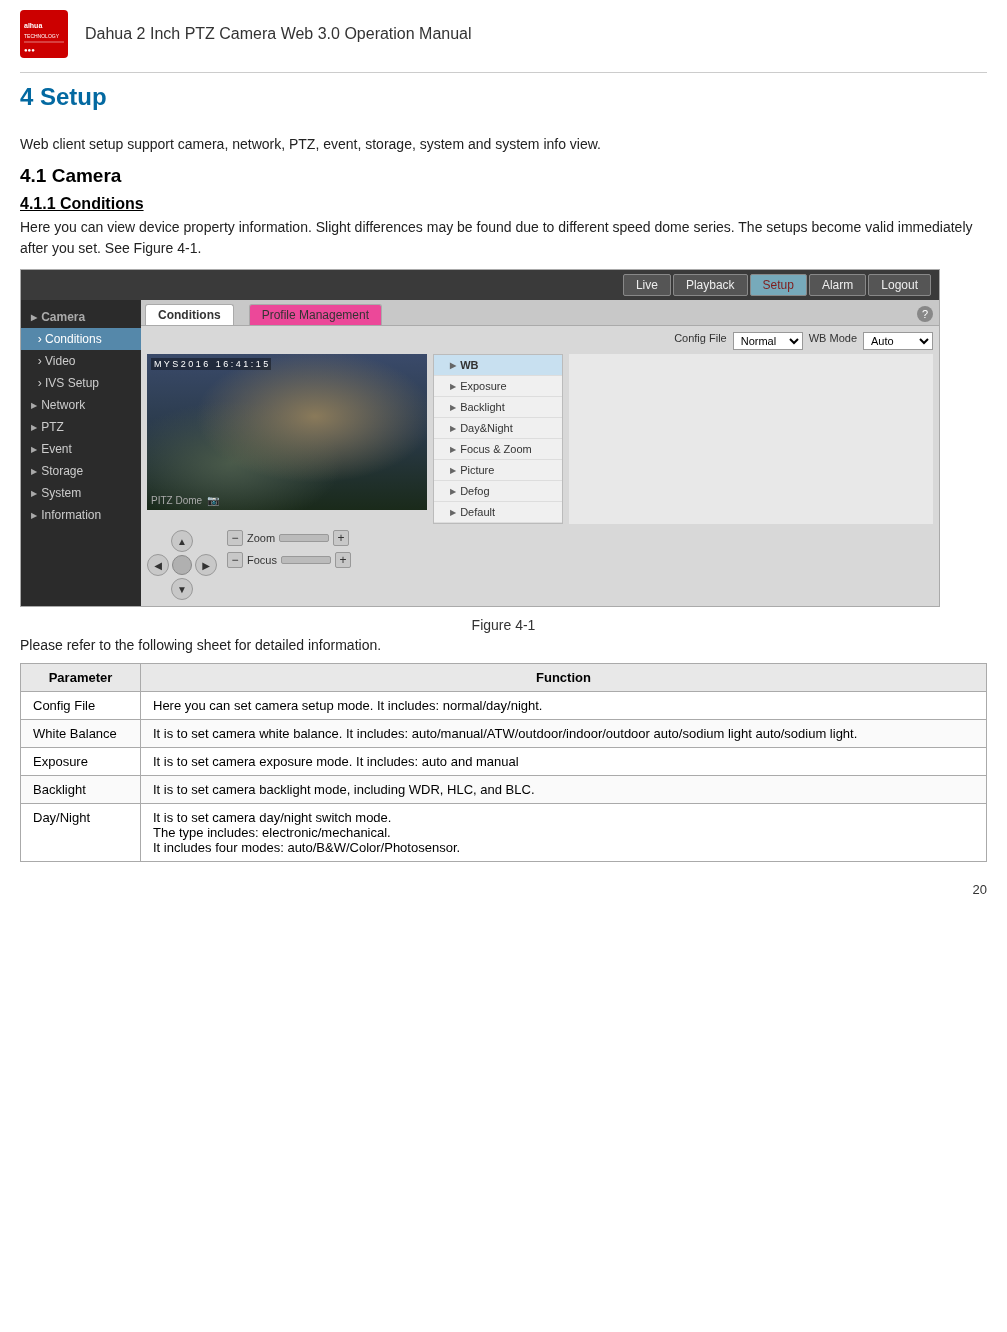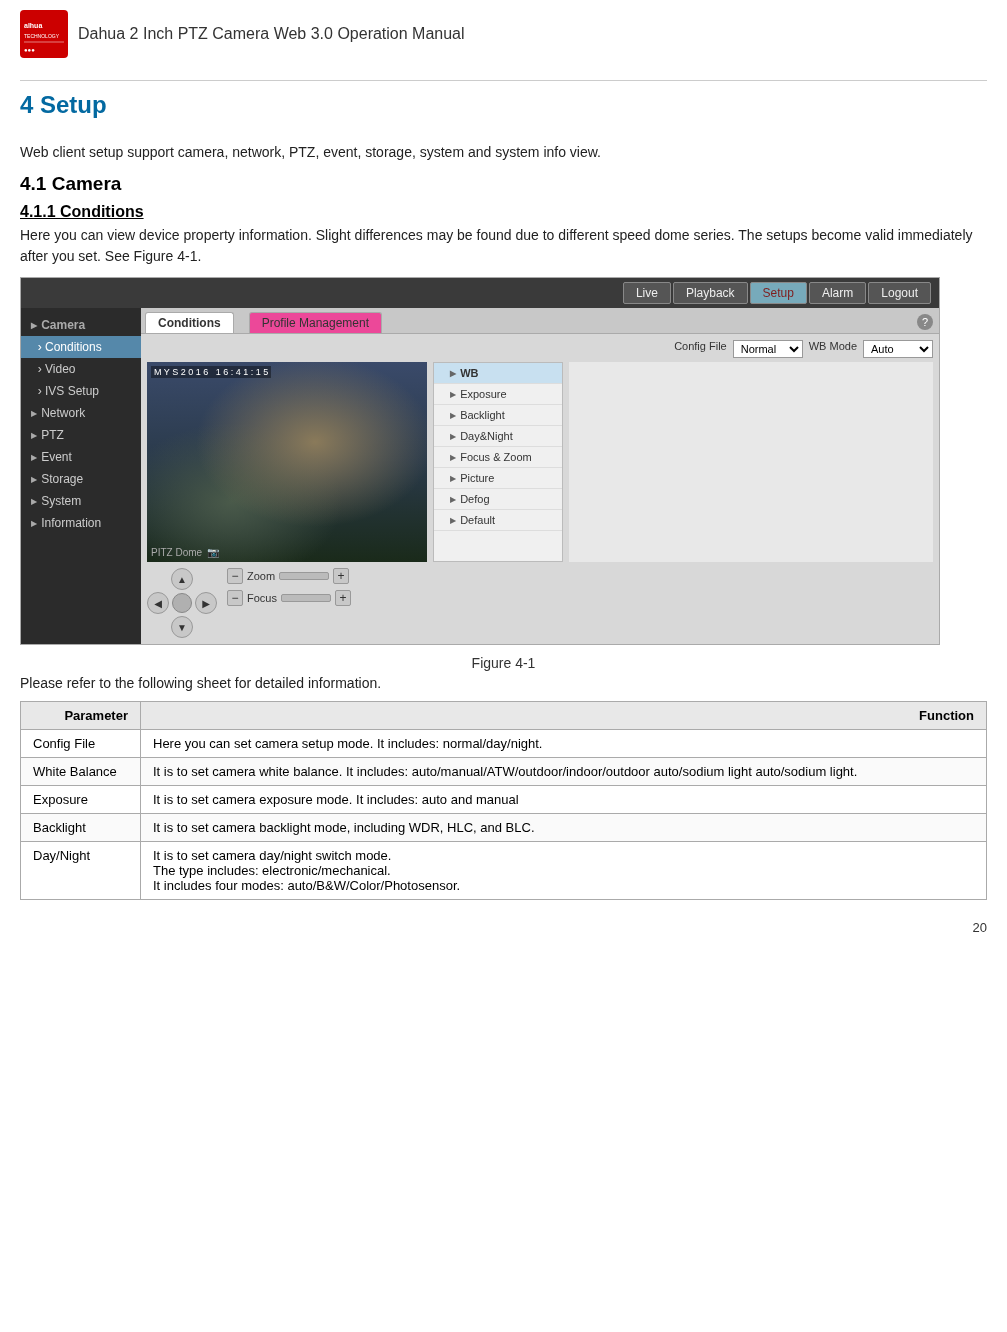--- a/index.html
+++ b/index.html
@@ -10,24 +10,24 @@
       color: #000;
       width: 1007px;
       min-height: 1332px;
       padding: 10px 20px 20px 20px;
     }
 
     
     .header {
       display: flex;
       align-items: center;
-      gap: 10px;
+      gap: 17px;
       margin-bottom: 8px;
       border-bottom: 1px solid #ccc;
-      padding-bottom: 22px;
+      padding-bottom: 14px;
     }
     .logo {
       width: 48px;
       height: 48px;
     }
     .header-title {
       font-size: 16px;
       font-weight: normal;
       color: #333;
     }
@@ -171,21 +171,21 @@
 
     
     .cam-content-row {
       display: flex;
       gap: 6px;
     }
 
     
     .cam-video {
       width: 280px;
-      height: 200px;
+      height: 156px;
       background: #1a1a2e;
       flex-shrink: 0;
       position: relative;
       overflow: hidden;
     }
     .cam-video-label {
       position: absolute;
       bottom: 4px;
       left: 4px;
       color: #aaa;
@@ -364,21 +364,21 @@
       border-collapse: collapse;
       width: 100%;
       margin-top: 4px;
       font-size: 13px;
     }
     .param-table th {
       border: 1px solid #aaa;
       padding: 6px 12px;
       background: #e8e8e8;
       font-weight: bold;
-      text-align: right;
+      text-align: center;
     }
     .param-table td {
       border: 1px solid #aaa;
       padding: 6px 12px;
       vertical-align: top;
     }
     .param-table tr:nth-child(even) td {
       background: #fafafa;
     }
     .param-table td.param-name {

